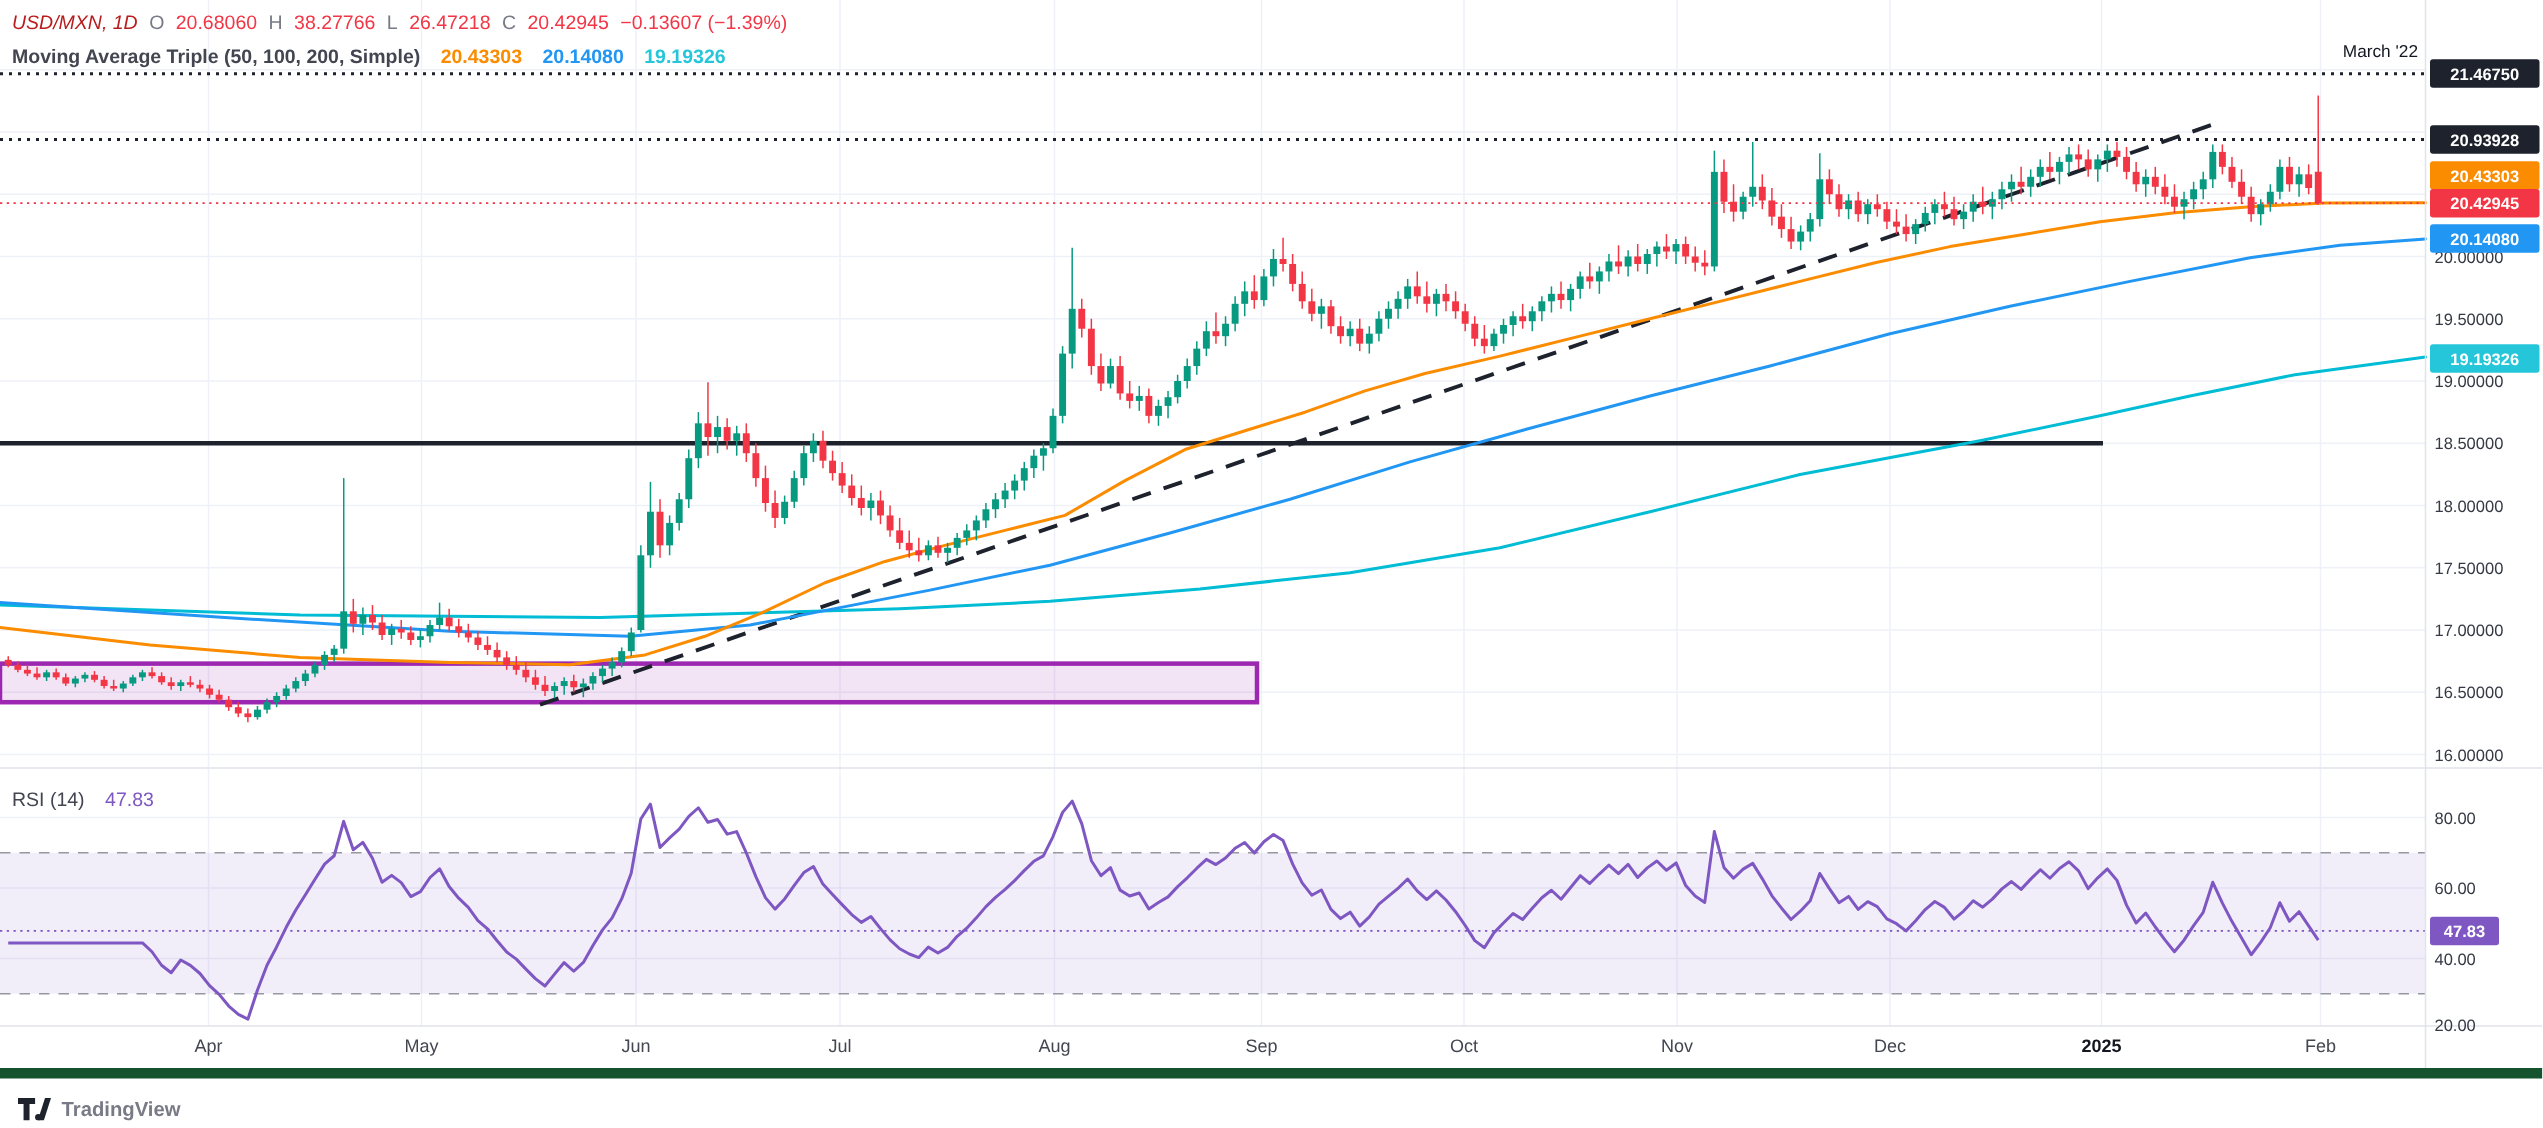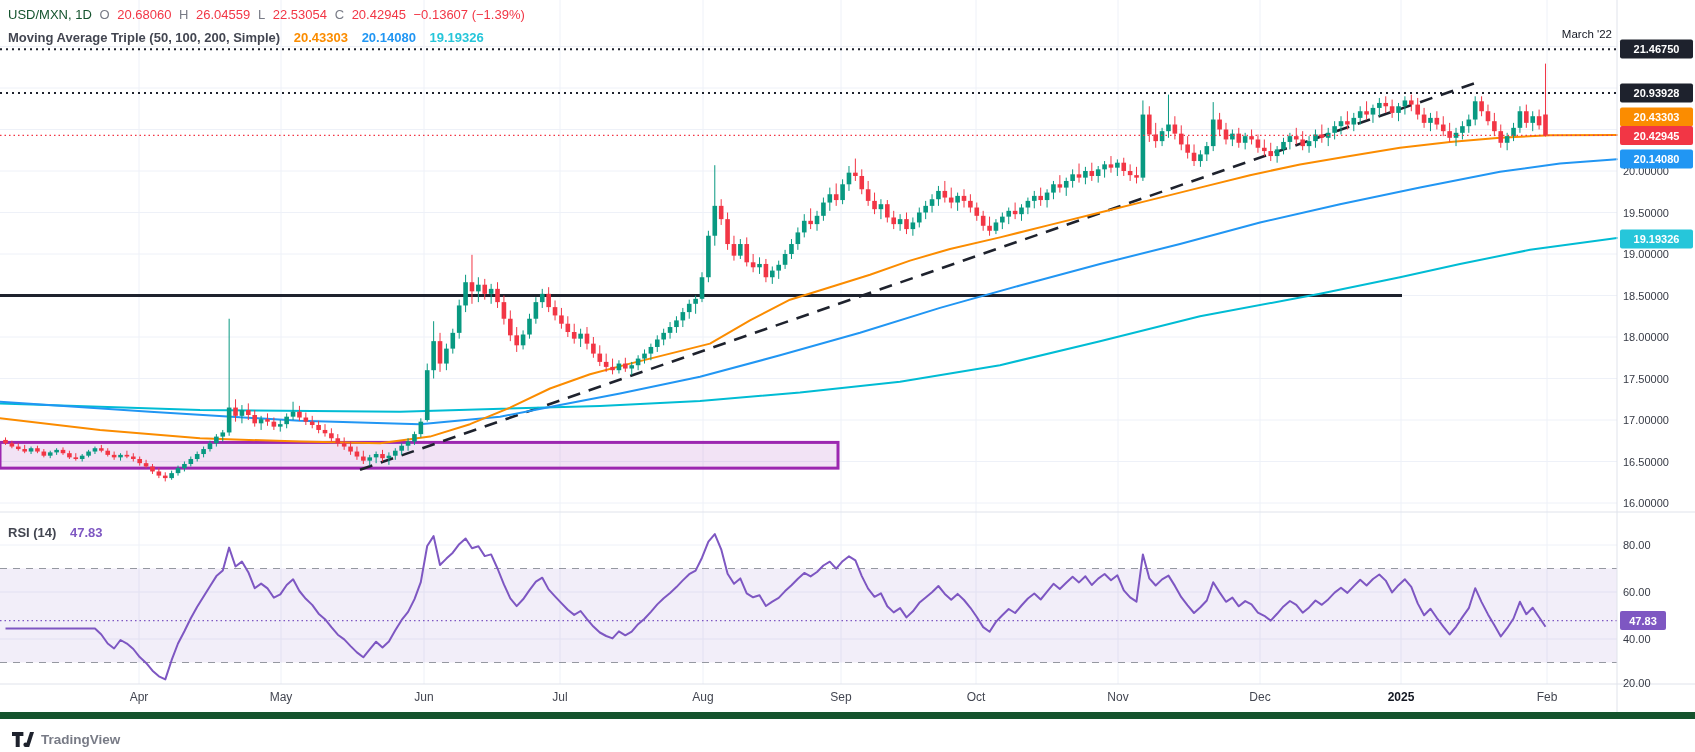--- a/index.html
+++ b/index.html
@@ -3,22 +3,22 @@
 <meta charset="utf-8">
 <style>
   html,body{margin:0;padding:0;background:#ffffff;}
   #app{position:relative;width:1695px;height:752px;background:#ffffff;overflow:hidden;
        font-family:"Liberation Sans",sans-serif;}
   svg text{font-family:"Liberation Sans",sans-serif;}
   .legend{position:absolute;left:8px;font-size:13px;color:#131722;white-space:nowrap;z-index:5;}
   .legend span{margin-right:4px;}
   .lrow1{top:7px;}
   .lrow2{top:30px;color:#434651;font-weight:bold;}
-  .lrsi{top:525px;color:#434651;font-weight:bold;}
-  .sym{font-weight:400;color:#14532d;margin-right:10px;}
+  .lrsi{top:525px;color:#434651;}
+  .sym{font-weight:400;color:#b91c1c;margin-right:10px;font-style:italic;}
   .olbl{color:#787b86;margin-right:0;}
   .red{color:#f23645;margin-right:8px;margin-top:22px;}
   .ma50v{color:#fb8c00;margin-left:6px;}
   .ma100v{color:#2196f3;margin-left:6px;}
   .ma200v{color:#26c6da;margin-left:6px;}
   .rsiv{color:#7e57c2;margin-left:6px;}
   .footer{position:absolute;left:0;top:712px;width:1695px;height:40px;background:#fff;
           border-top:7px solid #14532d;display:flex;align-items:center;}
   .tvlogo{display:flex;align-items:center;gap:7px;margin-left:12px;cursor:pointer;}
   .tvlogo span{font-size:13.5px;font-weight:700;color:#787b86;}
@@ -605,23 +605,23 @@
         <text x="1401" y="701" text-anchor="middle" font-size="12" fill="#131722" font-weight="bold">2025</text>
         <text x="1547" y="701" text-anchor="middle" font-size="12" fill="#434651" font-weight="normal">Feb</text>
       </g>
     </svg>
 
   <div class="legend lrow1">
     <span class="sym">USD/MXN, 1D</span>
     <span class="olbl">O</span>
     <span class="red">20.68060</span>
     <span class="olbl">H</span>
-    <span class="red">26.04559</span>
+    <span class="red">38.27766</span>
     <span class="olbl">L</span>
-    <span class="red">22.53054</span>
+    <span class="red">26.47218</span>
     <span class="olbl">C</span>
     <span class="red">20.42945</span>
     <span class="red">−0.13607 (−1.39%)</span>
   </div>
 
   <div class="legend lrow2">
     <span>Moving Average Triple (50, 100, 200, Simple)</span>
     <span class="ma50v">20.43303</span>
     <span class="ma100v">20.14080</span>
     <span class="ma200v">19.19326</span>

